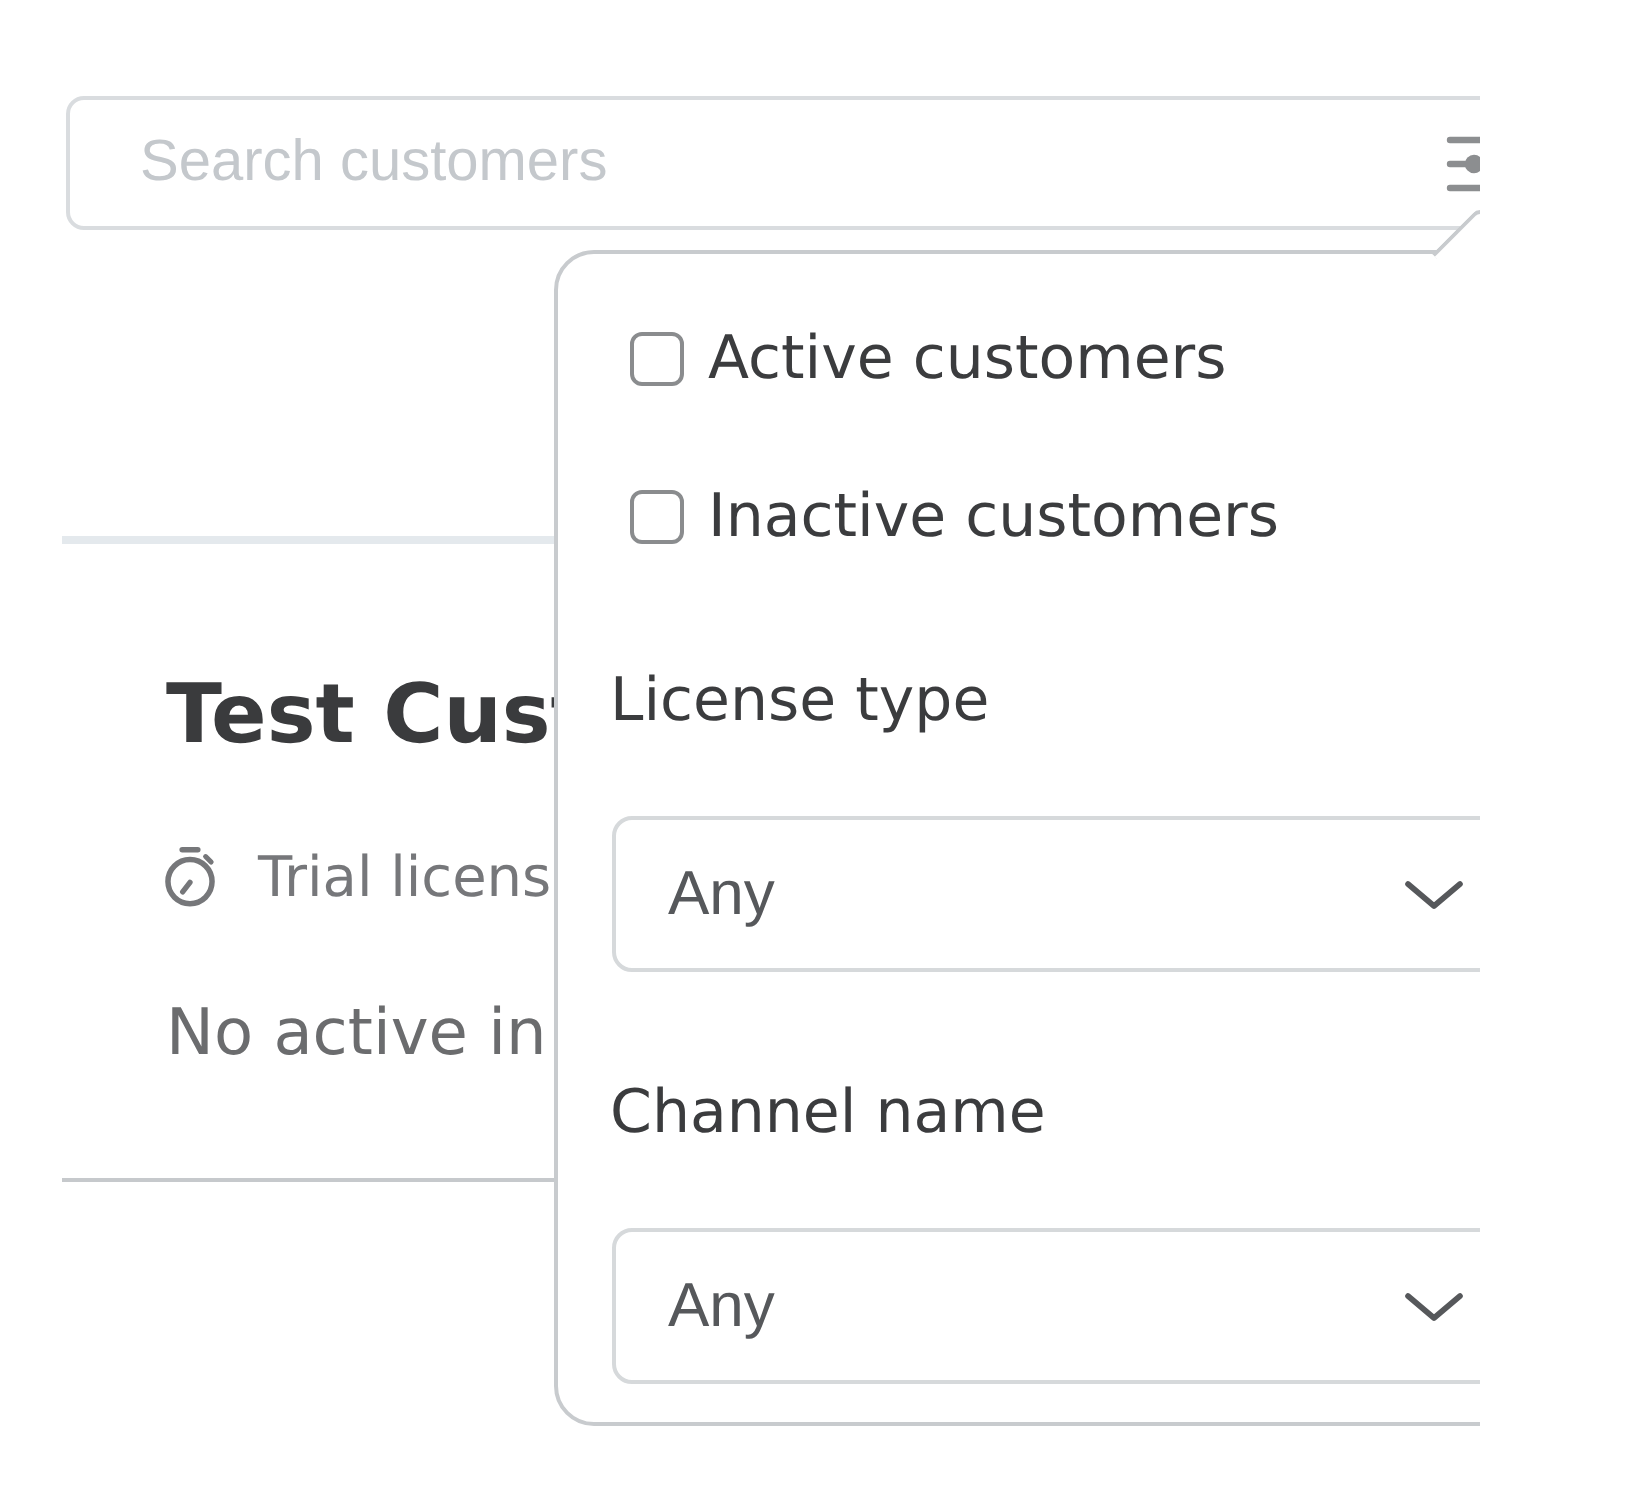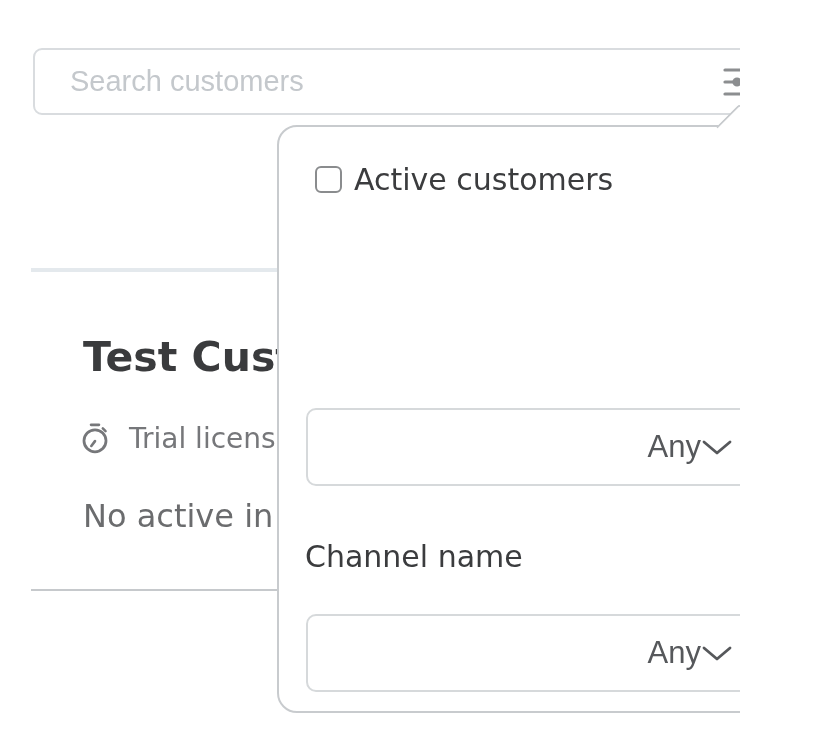--- a/index.html
+++ b/index.html
@@ -111,21 +111,20 @@
   }
   .field-label.license { top: 206px; }
   .field-label.channel { top: 412px; }
 
   .select-box {
     position: absolute; left: 27px; width: 451px; height: 78px;
     border: 2px solid #d6d9db; border-radius: 10px;
     background: #fff; cursor: pointer;
     display: flex; align-items: center;
     padding: 0 22px 0 26px;
-    text-align: right;
   }
   .select-box.license { top: 281px; }
   .select-box.channel { top: 487px; }
   .select-value {
     flex: 1;
     font-family: "Liberation Sans", sans-serif;
     font-size: 31px; color: #56585b; white-space: nowrap;
   }
   .select-chevron { flex: 0 0 auto; }
 </style>
@@ -173,21 +172,26 @@
 
   <div class="popover">
     <div class="popover-caret"></div>
     <div class="popover-inner">
 
       <label class="checkbox-row row-0">
         <input type="checkbox" class="checkbox" style="">
         <span class="checkbox-label">Active customers</span>
       </label>
 
-
+      <label class="checkbox-row row-1">
+        <input type="checkbox" class="checkbox" style="">
+        <span class="checkbox-label">Inactive customers</span>
+      </label>
+
+      <div class="field-label license">License type</div>
 
       <div class="select-box license">
         <span class="select-value">Any</span>
         <span class="select-chevron" style="display:flex;">
           <svg width="32" height="18" viewBox="0 0 32 18" fill="none">
             <polyline points="3,4 16,15 29,4" stroke="#56585b" stroke-width="2.8" stroke-linecap="round" stroke-linejoin="round" fill="none"></polyline>
           </svg>
         </span>
       </div>
 

